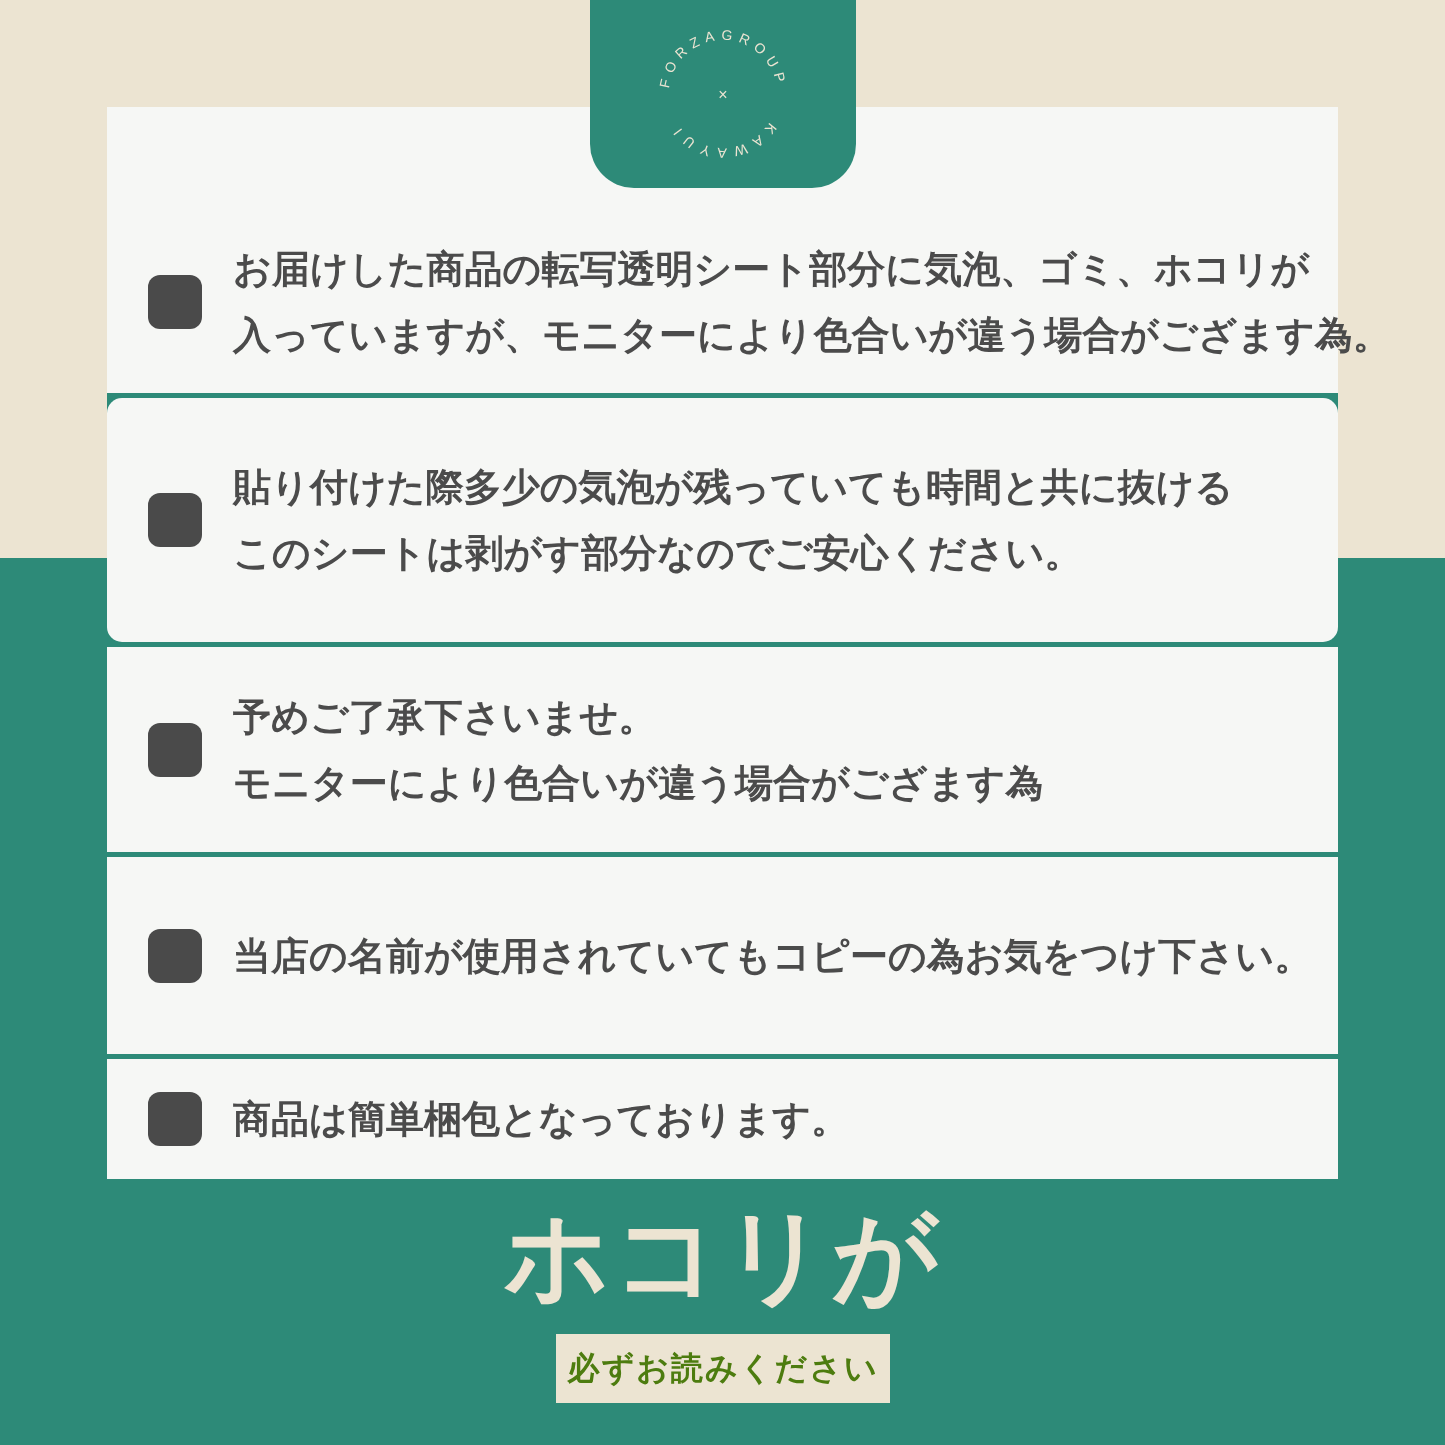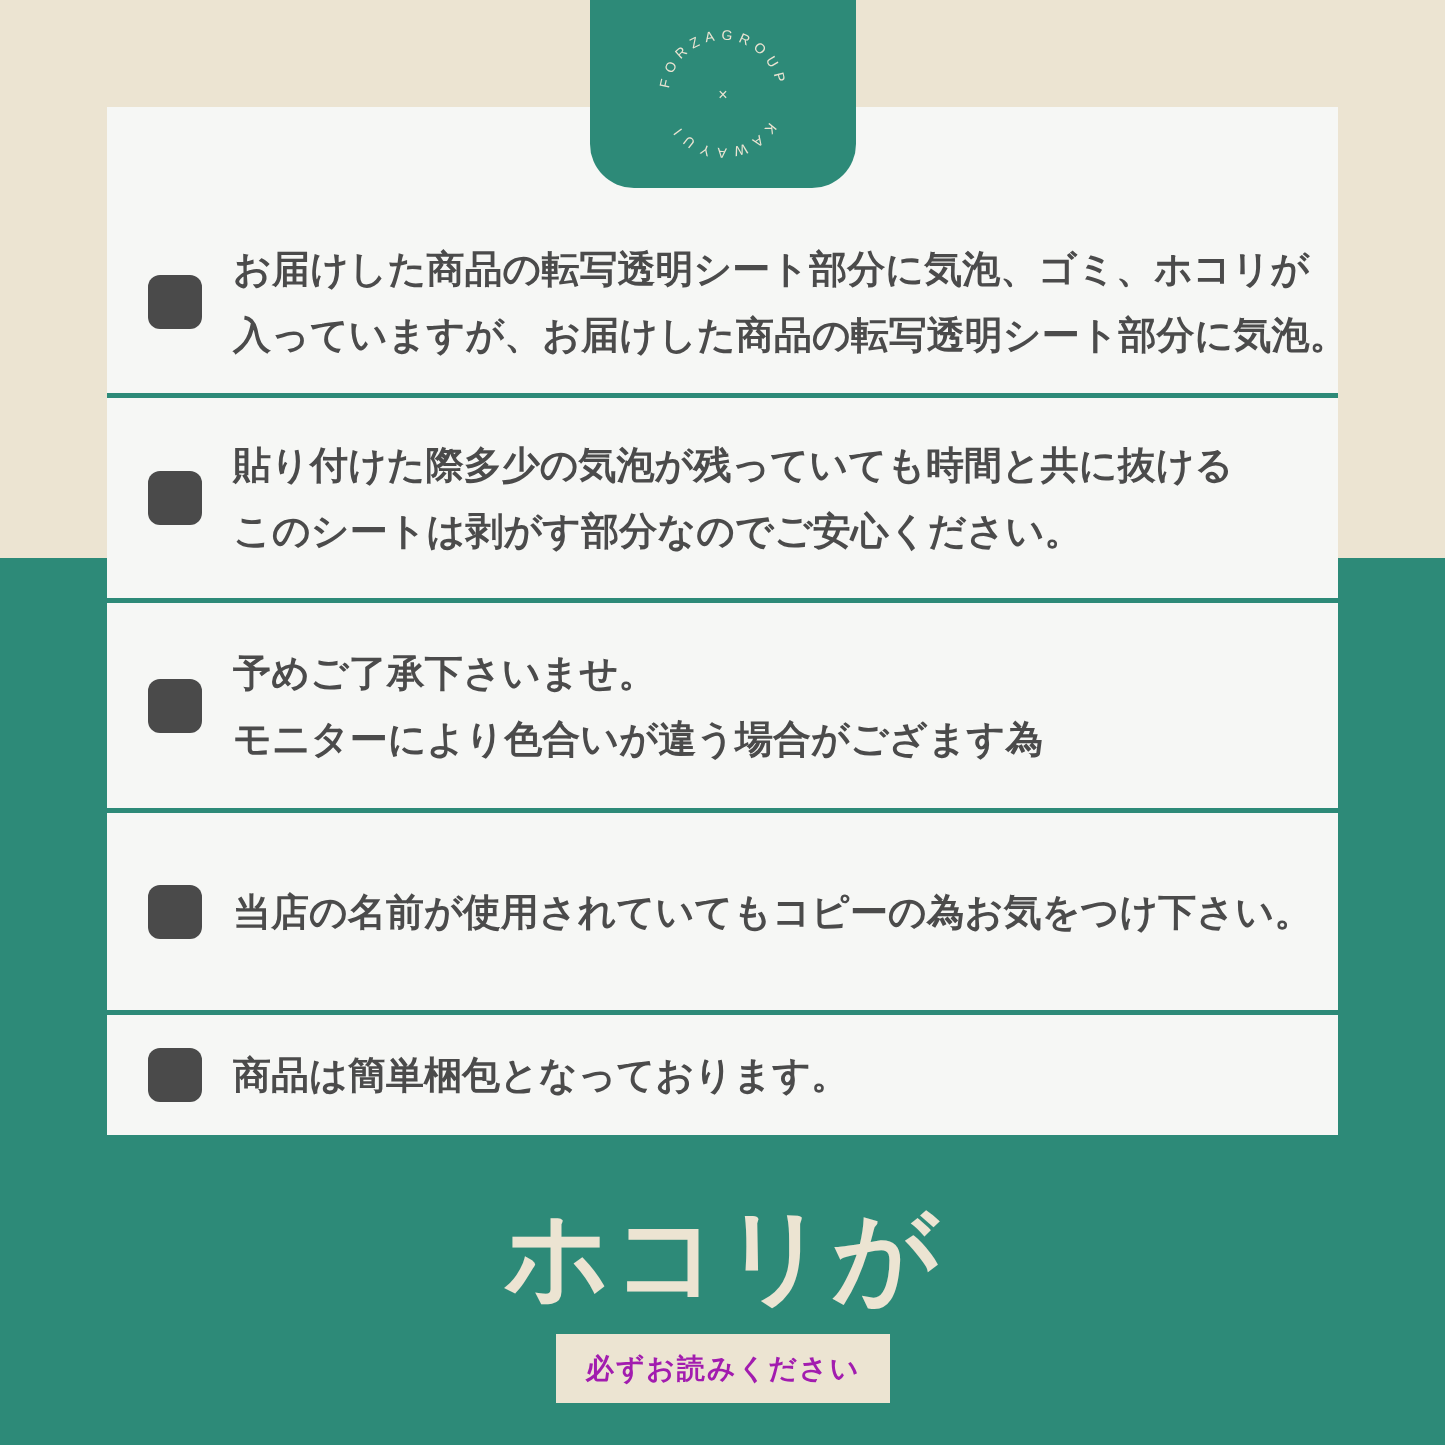--- a/index.html
+++ b/index.html
@@ -25,21 +25,21 @@
     background:#2d8a78;
     display:flex; flex-direction:column;
   }
   .section {
     background:#f6f7f5;
     display:flex; align-items:center;
     box-sizing:border-box;
     padding-left:41px; padding-right:4px;
   }
   .sec-1 { height:286px; padding-top:104px; }
-  .sec-2 { height:200px; }
+  .sec-2 { height:244px;border-radius:15px; }
   .sec-3 { height:205px; }
   .sec-4 { height:197px; }
   .sec-5 { height:120px; }
   .divider { height:5px; background:#2d8a78; }
   .checkbox {
     flex:0 0 auto;
     width:54px; height:54px;
     background:#4a4a4a;
     border-radius:12px;
     margin-right:31px;
@@ -72,40 +72,40 @@
     line-height:1.05;
     letter-spacing:3px;
   }
   .read-box {
     position:absolute; left:556px; top:1334px;
     width:334px; height:69px;
     background:#ece4d2;
     display:flex; align-items:center; justify-content:center;
   }
   .read-box-label {
-    color:#a21caf;
-    font-size:28px;
+    color:#4d7c0f;
+    font-size:32px;
     font-weight:800;
     letter-spacing:2px;
   }
 </style>
 </head>
 <body>
 
 <div class="canvas">
 
   <div class="cream-band"></div>
 
   <div class="panel">
 
     <div class="section sec-1">
       <div class="checkbox"></div>
       <div class="notice-text">
         <div>お届けした商品の転写透明シート部分に気泡、ゴミ、ホコリが</div>
-        <div>入っていますが、お届けした商品の転写透明シート部分に気泡。</div>
+        <div>入っていますが、モニターにより色合いが違う場合がござます為。</div>
       </div>
     </div>
     <div class="divider"></div>
 
     <div class="section sec-2">
       <div class="checkbox"></div>
       <div class="notice-text">
         <div>貼り付けた際多少の気泡が残っていても時間と共に抜ける</div>
         <div>このシートは剥がす部分なのでご安心ください。</div>
       </div>

